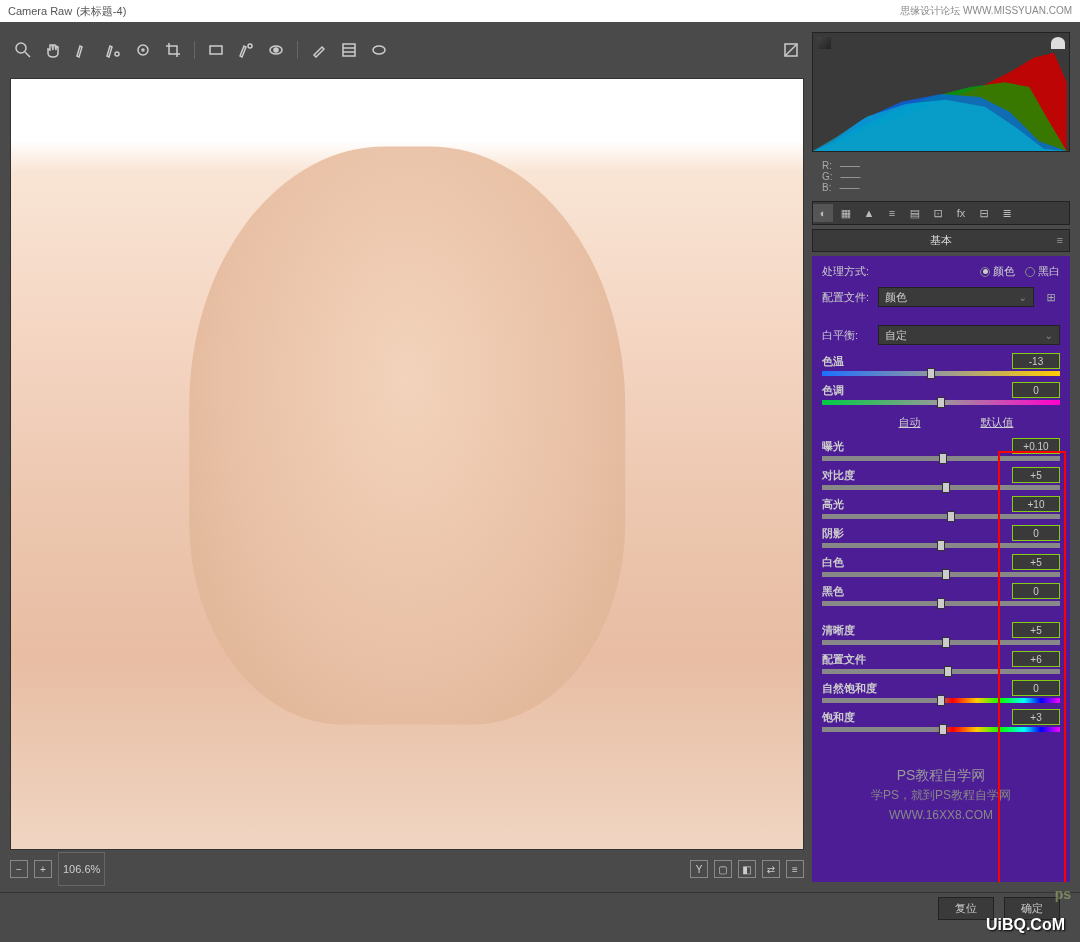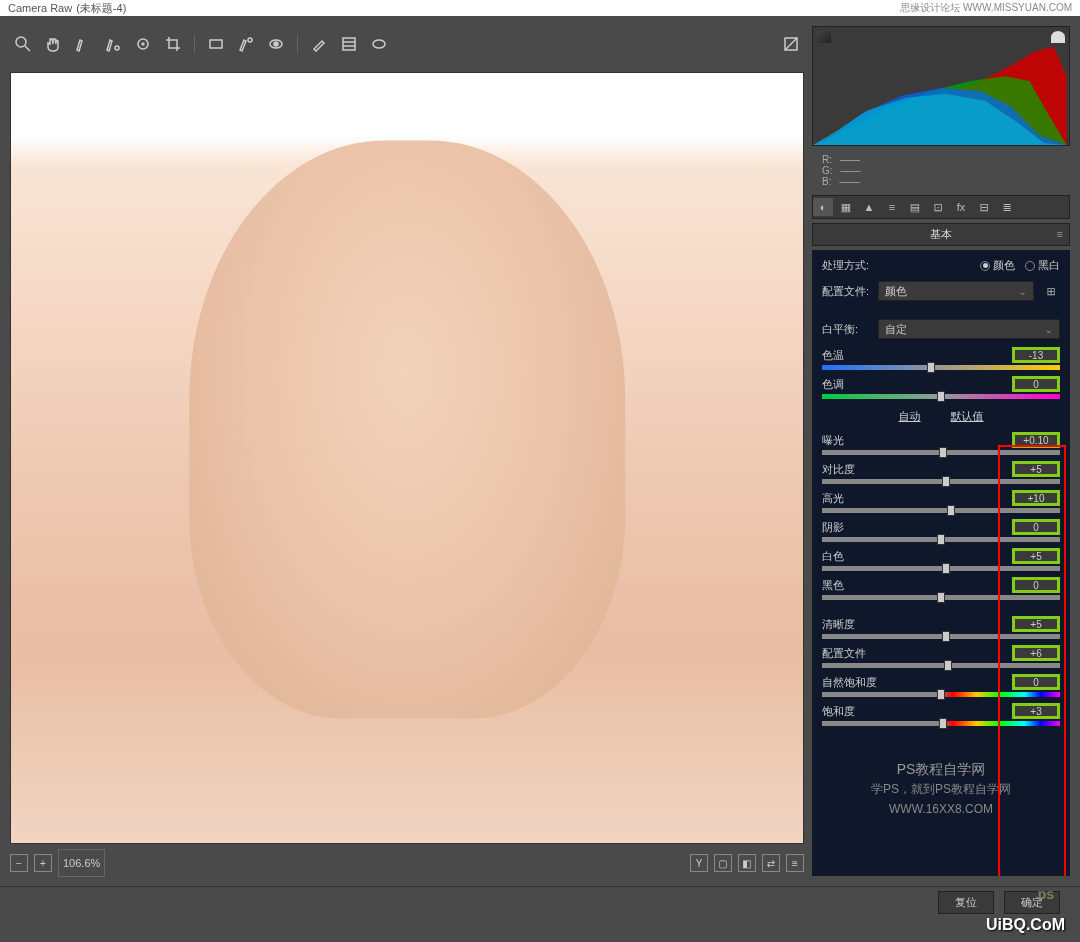--- a/index.html
+++ b/index.html
@@ -1,73 +1,73 @@
 <!DOCTYPE html>
 <html><head>
 <meta charset="utf-8">
 <style>
 * { margin: 0; padding: 0; box-sizing: border-box; font-family: "Microsoft YaHei", Arial, sans-serif; }
 body { background: #4a4a4a; width: 1080px; height: 942px; overflow: hidden; }
-.title-bar { background: #fff; height: 16px; display: flex; align-items: center; padding: 4px 8px; font-size: 11px; color: #555; }
+.title-bar { background: #fff; height: 22px; display: flex; align-items: center; padding: 4px 8px; font-size: 11px; color: #555; }
 .title-bar .spacer { flex: 1; }
 .title-bar .right-text { color: #888; font-size: 10px; }
 .main-area { display: flex; height: 870px; background: #4a4a4a; padding: 10px; gap: 8px; }
 .left-panel { flex: 1; display: flex; flex-direction: column; }
 .toolbar { height: 36px; background: #4a4a4a; display: flex; align-items: center; gap: 12px; padding: 0 4px; margin-bottom: 10px; }
 .toolbar .tool-icon { width: 18px; height: 18px; display: flex; align-items: center; justify-content: center; color: #ccc; cursor: pointer; }
 .toolbar .tool-icon svg { width: 16px; height: 16px; stroke: #ccc; fill: none; stroke-width: 1.5; }
 .toolbar .divider { width: 1px; height: 18px; background: #666; }
 .toolbar .spacer { flex: 1; }
 .image-view { flex: 1; background: #4a4a4a; border: 1px solid #333; display: flex; align-items: center; justify-content: center; position: relative; }
 .image-content { width: 100%; height: 100%; background: linear-gradient(180deg, #fff 0%, #fff 8%, #f9e5d5 12%, #f5d8c5 30%, #edc7b0 55%, #e8bda3 75%, #f0d5c2 100%); position: relative; }
 .face-placeholder { position: absolute; left: 50%; top: 50%; transform: translate(-50%, -55%); width: 55%; height: 75%; background: radial-gradient(ellipse at 50% 40%, #f3d3bc 0%, #e8c0a5 60%, #ddb090 100%); border-radius: 45% 45% 35% 35%; }
 .bottom-controls { height: 26px; display: flex; align-items: center; gap: 6px; margin-top: 6px; }
 .btn-square { width: 18px; height: 18px; border: 1px solid #888; display: flex; align-items: center; justify-content: center; color: #ccc; font-size: 10px; cursor: pointer; }
-.zoom-label { color: #ccc; font-size: 11px; padding: 0 4px; border: 1px solid #666; height: 28px; display: flex; align-items: center; }
+.zoom-label { color: #ccc; font-size: 11px; padding: 0 4px; border: 1px solid #666; height: 34px; display: flex; align-items: center; }
 .right-panel { width: 258px; display: flex; flex-direction: column; gap: 4px; }
 .histogram { height: 120px; background: #3a3a3a; border: 1px solid #222; position: relative; }
 .histogram-graph { position: absolute; bottom: 0; left: 0; right: 0; height: 100%; }
 .histogram-corner { position: absolute; top: 4px; width: 14px; height: 12px; }
 .hc-left { left: 4px; background: linear-gradient(135deg, #444, #222); }
 .hc-right { right: 4px; background: #ddd; border-radius: 50% 50% 0 0; }
 .rgb-readout { background: #4a4a4a; padding: 4px 10px; font-size: 10px; color: #aaa; }
 .rgb-readout div { display: flex; gap: 8px; }
 .tab-strip { display: flex; gap: 3px; padding: 2px 0; background: #3a3a3a; border: 1px solid #222; }
 .tab-icon { width: 20px; height: 18px; display: flex; align-items: center; justify-content: center; cursor: pointer; color: #bbb; font-size: 11px; }
 .tab-icon.active { background: #555; }
 .panel-header { background: #3a3a3a; color: #ddd; font-size: 11px; text-align: center; padding: 3px; border: 1px solid #222; position: relative; }
 .panel-menu { position: absolute; right: 6px; top: 4px; color: #999; }
-.panel-body { background: #0f172a; padding: 8px 10px; flex: 1; overflow-y: auto; font-size: 11px; color: #ccc; position: relative; }
+.panel-body { background: #4c1d95; padding: 8px 10px; flex: 1; overflow-y: auto; font-size: 11px; color: #ccc; position: relative; }
 .row { display: flex; align-items: center; gap: 8px; margin-bottom: 8px; }
 .row-label { width: 48px; font-size: 11px; }
 .radio-group { display: flex; gap: 10px; align-items: center; }
 .radio { display: flex; align-items: center; gap: 3px; cursor: pointer; }
 .radio-dot { width: 10px; height: 10px; border: 1px solid #888; border-radius: 50%; display: flex; align-items: center; justify-content: center; }
 .radio-dot.checked::after { content: ''; width: 5px; height: 5px; background: #ccc; border-radius: 50%; }
 .dropdown { flex: 1; height: 20px; background: #3a3a3a; border: 1px solid #222; color: #ccc; font-size: 11px; padding: 0 6px; display: flex; align-items: center; justify-content: space-between; cursor: pointer; }
 .dropdown::after { content: '⌄'; font-size: 10px; color: #888; }
 .icon-btn { width: 18px; height: 18px; display: flex; align-items: center; justify-content: center; color: #aaa; cursor: pointer; font-size: 11px; }
 .slider-row { margin-bottom: 6px; }
 .slider-top { display: flex; justify-content: space-between; align-items: center; margin-bottom: 2px; }
-.slider-label { font-size: 11px; color: #ccc; }
-.slider-value { width: 48px; height: 16px; background: #3a3a3a; border: 3px solid #84cc16; color: #ccc; font-size: 10px; text-align: center; display: flex; align-items: center; justify-content: center; }
+.slider-label { font-size: 11px; color: #ccc; font-weight: bold; }
+.slider-value { width: 48px; height: 16px; background: #3a3a3a; border: 1px solid #84cc16; color: #ccc; font-size: 10px; text-align: center; display: flex; align-items: center; justify-content: center; }
 .slider-track { height: 5px; background: #888; position: relative; cursor: pointer; margin-bottom: 1px; }
 .slider-track.temp { background: linear-gradient(90deg, #1e70ff 0%, #999 50%, #ffcc00 100%); }
 .slider-track.tint { background: linear-gradient(90deg, #00cc44 0%, #999 50%, #ff00cc 100%); }
 .slider-track.vibrance, .slider-track.saturation { background: linear-gradient(90deg, #888 0%, #888 48%, #ff0000 55%, #ffcc00 65%, #00ff00 75%, #00ffff 85%, #0000ff 92%, #ff00ff 100%); }
 .slider-thumb { position: absolute; top: -3px; width: 8px; height: 11px; background: #ccc; border: 1px solid #333; transform: translateX(-50%); cursor: grab; }
 .auto-default { display: flex; justify-content: center; gap: 30px; margin: 10px 0 8px; }
-.auto-default span { font-size: 11px; color: #ccc; text-decoration: underline; cursor: pointer; }
+.auto-default span { font-size: 11px; color: #ccc; text-decoration: underline; cursor: pointer; margin-left: 30px; }
 .section-gap { height: 10px; }
 .highlight-box { position: absolute; border: 2px solid #ff0000; pointer-events: none; right: 4px; top: 195px; width: 68px; height: 440px; }
 .watermark-block { text-align: center; color: #888; font-size: 12px; margin-top: 32px; line-height: 1.6; }
 .watermark-block .wm-title { font-size: 14px; color: #999; }
 .footer-bar { height: 32px; background: #4a4a4a; display: flex; align-items: center; justify-content: flex-end; padding: 12px 20px; gap: 10px; border-top: 1px solid #333; }
 .footer-btn { padding: 3px 16px; background: #3a3a3a; border: 1px solid #222; color: #ccc; font-size: 11px; cursor: pointer; }
-.watermark-corner { position: absolute; right: 26px; bottom: 40px; color: rgba(180,200,120,0.5); font-size: 14px; font-weight: bold; margin-left: 32px; }
+.watermark-corner { position: absolute; right: 9px; bottom: 40px; color: rgba(180,200,120,0.5); font-size: 14px; font-weight: bold; margin-left: 32px; }
 .uibo { position: absolute; right: 15px; bottom: 8px; color: #fff; font-size: 16px; font-weight: bold; text-shadow: 1px 1px 2px #000; }
 </style>
 </head>
 <body>
 
 <div class="title-bar">
   <span>Camera Raw</span>
   <span style="margin-left:4px">(未标题-4)</span>
   <span class="spacer"></span>
   <span class="right-text">思缘设计论坛 WWW.MISSYUAN.COM</span>

